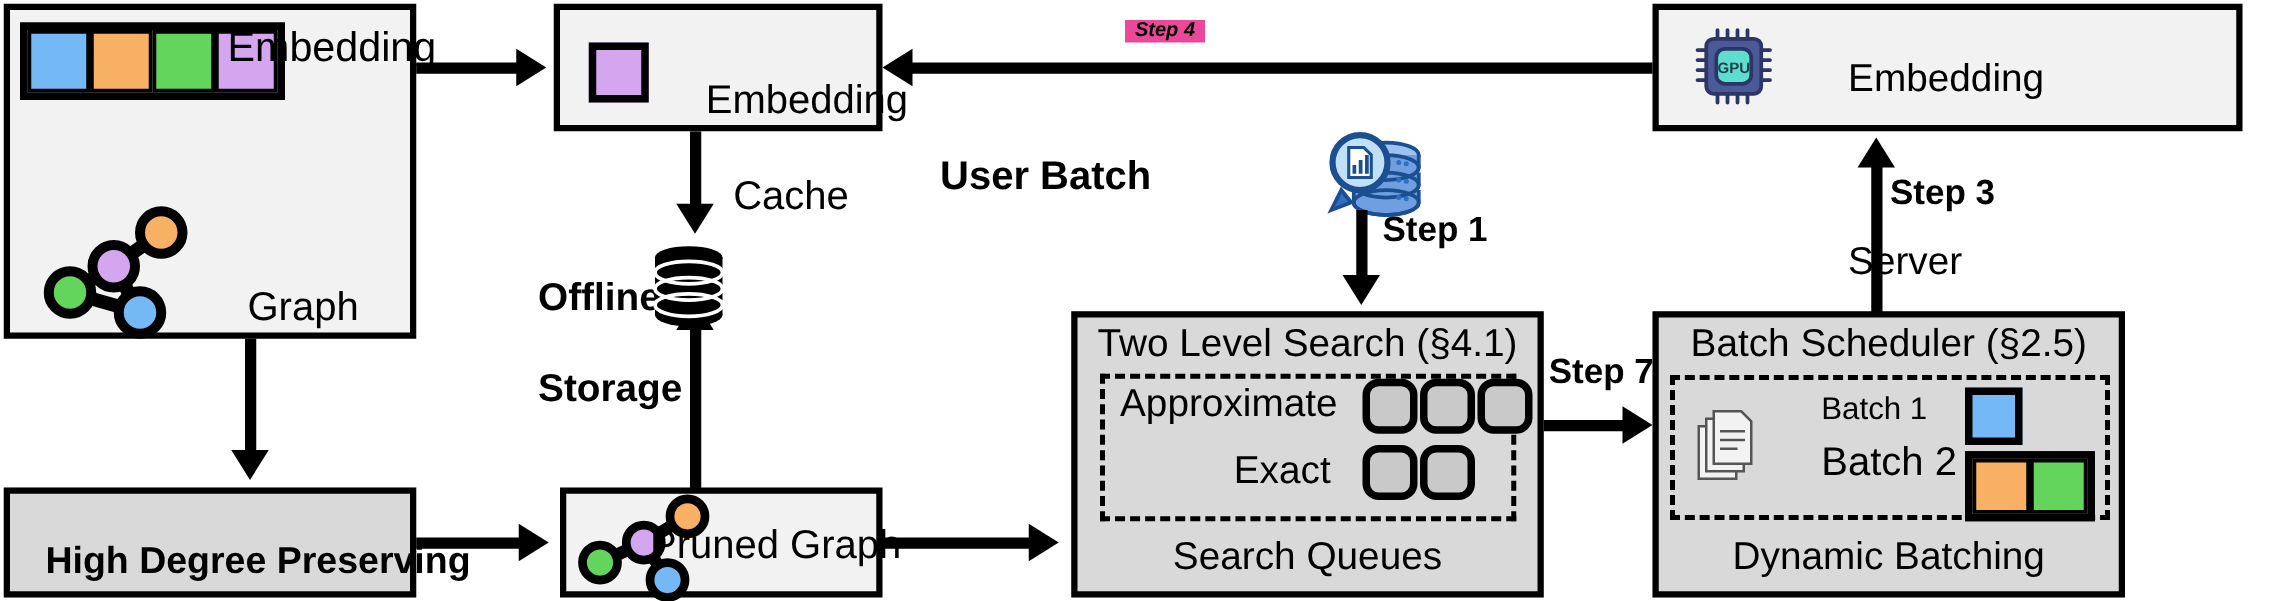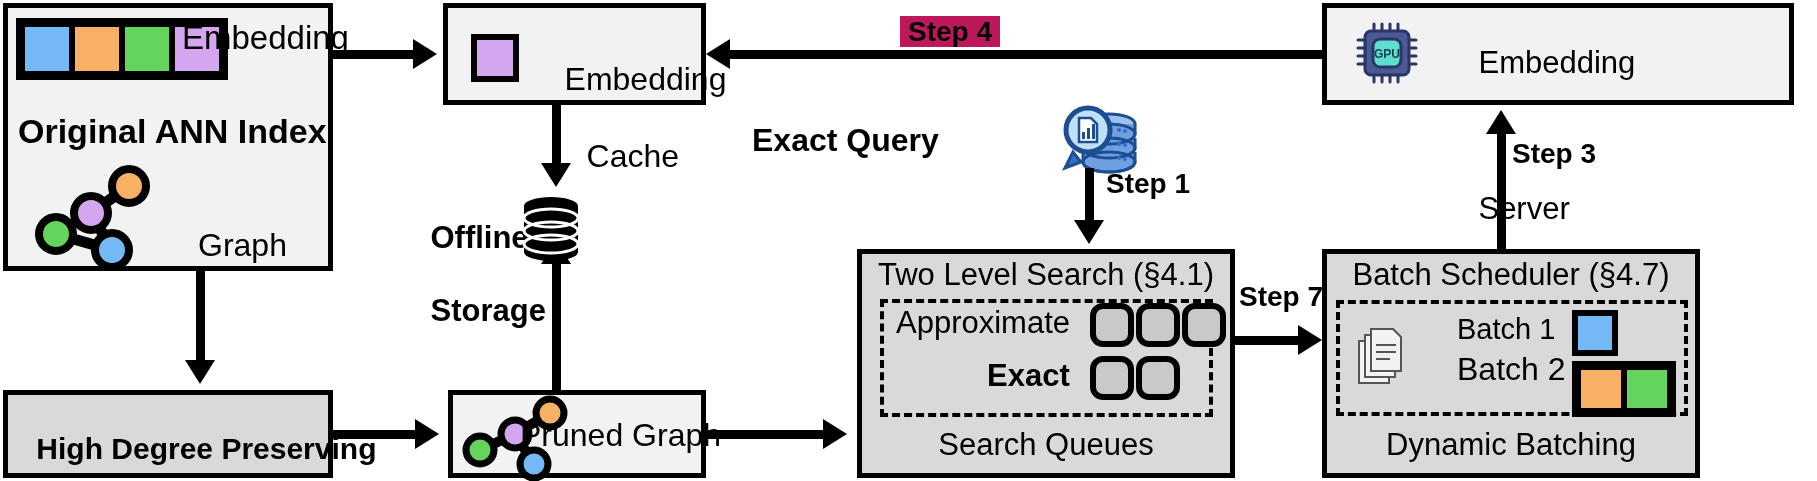--- a/index.html
+++ b/index.html
@@ -42,21 +42,20 @@
 
   <div class="strip" style="left:16px;top:18px;">
     <i style="background:#74b9f5"></i>
     <i style="background:#f8b065"></i>
     <i style="background:#63d45c"></i>
     <i style="background:#d4a6f0"></i>
   </div>
 
   <div class="lbl" style="left:182px;top:20px;font-size:33px;">Embedding</div>
 
-  <div class="lbl b" style="left:18px;top:112px;font-size:34px;">Original ANN Index</div>
 
   <svg class="gsvg" style="left:36px;top:168px;" width="120" height="100" viewBox="0 0 120 100">
     <g stroke="#000" stroke-width="11" stroke-linecap="round">
       <line x1="55" y1="45" x2="93" y2="18"></line>
       <line x1="20" y1="66" x2="55" y2="45"></line>
       <line x1="55" y1="45" x2="76" y2="82"></line>
       <line x1="20" y1="66" x2="76" y2="82"></line>
     </g>
     <circle cx="93" cy="18" r="17" fill="#f8b065" stroke="#000" stroke-width="8"></circle>
     <circle cx="55" cy="45" r="17" fill="#d4a6f0" stroke="#000" stroke-width="8"></circle>
@@ -129,23 +128,23 @@
   <div class="lbl ctr" style="left:529px;top:22px;width:172px;font-size:32px;line-height:1.2;">
     <span>Embedding</span><br>
     <span>Cache</span>
   </div>
 
   <div class="hline" style="left:333px;top:50px;width:85px;"></div>
   <div class="arrowR" style="left:413px;top:39px;"></div>
 
   <div class="hline" style="left:727px;top:50px;width:598px;"></div>
   <div class="arrowL" style="left:706px;top:39px;"></div>
-  <div class="lbl b" style="left:900px;top:16px;font-size:28px;background:#be185d;padding:0 8px;">Step 4</div>
-
-  <div class="lbl b" style="left:752px;top:123px;font-size:32px;">Exact Query</div>
+  <div class="lbl b" style="left:900px;top:16px;font-size:16px;background:#ec4899;padding:0 8px;font-style:italic;">Step 4</div>
+
+  <div class="lbl b" style="left:752px;top:123px;font-size:32px;">User Batch</div>
 
   <svg class="gsvg" style="left:1063px;top:100px;" width="80" height="78" viewBox="0 0 80 78">
     <g stroke="#1b4f91" stroke-width="3">
       <ellipse cx="46" cy="24" rx="26" ry="10" fill="#9dc2ef"></ellipse>
       <path d="M20 24 v10 a26 10 0 0 0 52 0 v-10" fill="#6f9fe0"></path>
       <path d="M20 38 v10 a26 10 0 0 0 52 0 v-10" fill="#6f9fe0"></path>
       <path d="M20 52 v10 a26 10 0 0 0 52 0 v-10" fill="#6f9fe0"></path>
       <ellipse cx="46" cy="34" rx="26" ry="10" fill="none"></ellipse>
       <ellipse cx="46" cy="48" rx="26" ry="10" fill="none"></ellipse>
       <ellipse cx="46" cy="62" rx="26" ry="10" fill="none"></ellipse>
@@ -177,49 +176,49 @@
   <div class="box gray" style="left:857px;top:249px;width:378px;height:229px;"></div>
   <div class="lbl ctr" style="left:857px;top:258px;width:378px;font-size:31px;">Two Level Search (§4.1)</div>
 
   <div class="dashed" style="left:880px;top:299px;width:333px;height:118px;"></div>
 
   <div class="lbl" style="left:896px;top:306px;font-size:31px;">Approximate</div>
   <div class="pill" style="left:1090px;top:303px;width:44px;height:44px;"></div>
   <div class="pill" style="left:1136px;top:303px;width:44px;height:44px;"></div>
   <div class="pill" style="left:1182px;top:303px;width:44px;height:44px;"></div>
 
-  <div class="lbl" style="left:987px;top:359px;font-size:31px;font-weight:bold;">Exact</div>
+  <div class="lbl" style="left:987px;top:359px;font-size:31px;">Exact</div>
   <div class="pill" style="left:1090px;top:356px;width:44px;height:44px;"></div>
   <div class="pill" style="left:1136px;top:356px;width:44px;height:44px;"></div>
 
   <div class="lbl ctr" style="left:857px;top:428px;width:378px;font-size:31px;">Search Queues</div>
 
   <div class="hline" style="left:1235px;top:336px;width:68px;"></div>
   <div class="arrowR" style="left:1298px;top:325px;"></div>
   <div class="lbl b" style="left:1239px;top:281px;font-size:28px;">Step 7</div>
 
   <div class="box gray" style="left:1322px;top:249px;width:378px;height:229px;"></div>
-  <div class="lbl ctr" style="left:1322px;top:258px;width:378px;font-size:31px;">Batch Scheduler (§4.7)</div>
+  <div class="lbl ctr" style="left:1322px;top:258px;width:378px;font-size:31px;">Batch Scheduler (§2.5)</div>
 
   <div class="dashed" style="left:1336px;top:300px;width:352px;height:116px;"></div>
 
   <svg class="gsvg" style="left:1357px;top:327px;" width="50" height="62" viewBox="0 0 50 62">
     <g fill="#f2f2f2" stroke="#555" stroke-width="2">
       <path d="M2 14 h22 l8 8 v34 h-30 z"></path>
       <path d="M8 8 h22 l8 8 v34 h-30 z"></path>
       <path d="M14 2 h22 l8 8 v34 h-30 z"></path>
     </g>
     <g stroke="#555" stroke-width="2">
       <line x1="19" y1="18" x2="39" y2="18"></line>
       <line x1="19" y1="25" x2="39" y2="25"></line>
       <line x1="19" y1="32" x2="33" y2="32"></line>
     </g>
   </svg>
 
-  <div class="lbl" style="left:1457px;top:313px;font-size:29px;">Batch 1</div>
+  <div class="lbl" style="left:1457px;top:313px;font-size:25px;">Batch 1</div>
   <div class="sq" style="left:1572px;top:310px;width:46px;height:46px;background:#74b9f5;"></div>
 
   <div class="lbl" style="left:1457px;top:352px;font-size:32px;">Batch 2</div>
   <div class="strip" style="left:1572px;top:361px;">
     <i style="width:40px;height:38px;background:#f8b065"></i>
     <i style="width:40px;height:38px;background:#63d45c"></i>
   </div>
 
   <div class="lbl ctr" style="left:1322px;top:428px;width:378px;font-size:31px;">Dynamic Batching</div>
 

